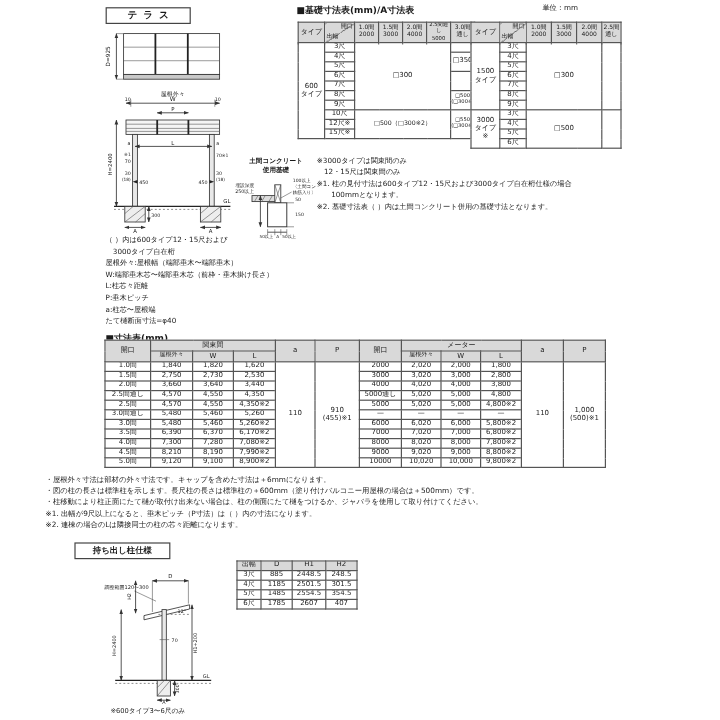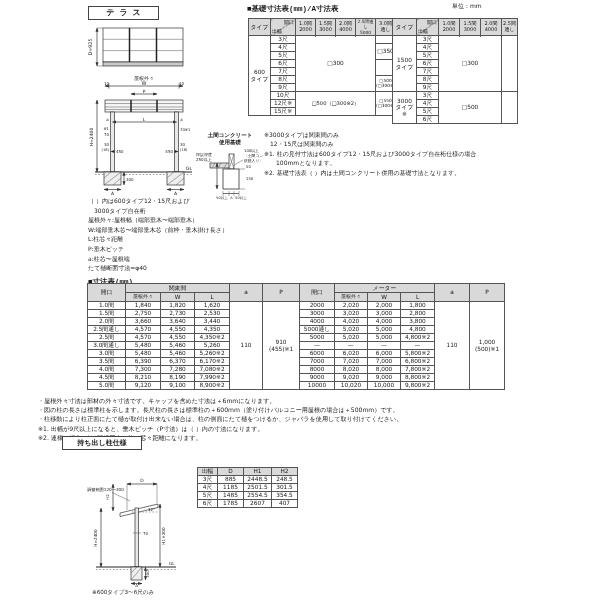--- a/index.html
+++ b/index.html
@@ -1,20 +1,20 @@
 <!DOCTYPE html>
 <html><head>
 <meta charset="utf-8">
 <style>
   html,body{margin:0;padding:0;background:#fff;}
   .page{position:relative;width:600px;height:600px;background:#fff;overflow:hidden;
         font-family:"DejaVu Sans",sans-serif;color:#1a1a1a;}
   .abs{position:absolute;}
   .pre{white-space:pre-line;}
-  .ttl{font-weight:bold;font-size:7.5px;font-family:Liberation Mono, monospace;}
+  .ttl{font-weight:bold;font-size:7.5px;}
   .unit{font-size:6px;}
   .boxlbl{border:1px solid #444;text-align:center;font-weight:bold;background:#fff;}
   table{border-collapse:collapse;table-layout:fixed;background:#fff;}
   th,td{border:0.8px solid #555;padding:0;text-align:center;vertical-align:middle;
         font-weight:normal;font-size:5.8px;line-height:1.15;overflow:hidden;}
   thead th{background:#d9d9d9;}
   .h8 tr{height:8px;}
   .diag{position:relative;background:
      linear-gradient(to bottom right,#d9d9d9 48.8%,#666 48.8%,#666 51.2%,#d9d9d9 51.2%);}
   .diag .tr{position:absolute;top:0.5px;right:1px;font-size:5px;}
@@ -512,21 +512,21 @@
   </table>
 
   <div class="abs notes snotes" style="left:38px;top:396px">
       <div>・屋根外々寸法は部材の外々寸法です。キャップを含めた寸法は＋6mmになります。</div>
       <div>・図の柱の長さは標準柱を示します。長尺柱の長さは標準柱の＋600mm（塗り付けバルコニー用屋根の場合は＋500mm）です。</div>
       <div>・柱移動により柱正面にたて樋が取付け出来ない場合は、柱の側面にたて樋をつけるか、ジャバラを使用して取り付けてください。</div>
       <div>※1. 出幅が9尺以上になると、垂木ピッチ（P寸法）は（ ）内の寸法になります。</div>
       <div>※2. 連棟の場合のLは隣接同士の柱の芯々距離になります。</div>
     </div>
 
-  <div class="abs boxlbl" style="left:62px;top:436px;width:78px;height:12px;font-size:7px;line-height:12px">
+  <div class="abs boxlbl" style="left:62px;top:452px;width:78px;height:12px;font-size:7px;line-height:12px">
     <span>持ち出し柱仕様</span>
   </div>
 
   <table class="abs" style="left:197px;top:467px;width:100px">
     <colgroup>
         <col style="width:20px">
         <col style="width:26px">
         <col style="width:28px">
         <col style="width:26px">
       </colgroup>

